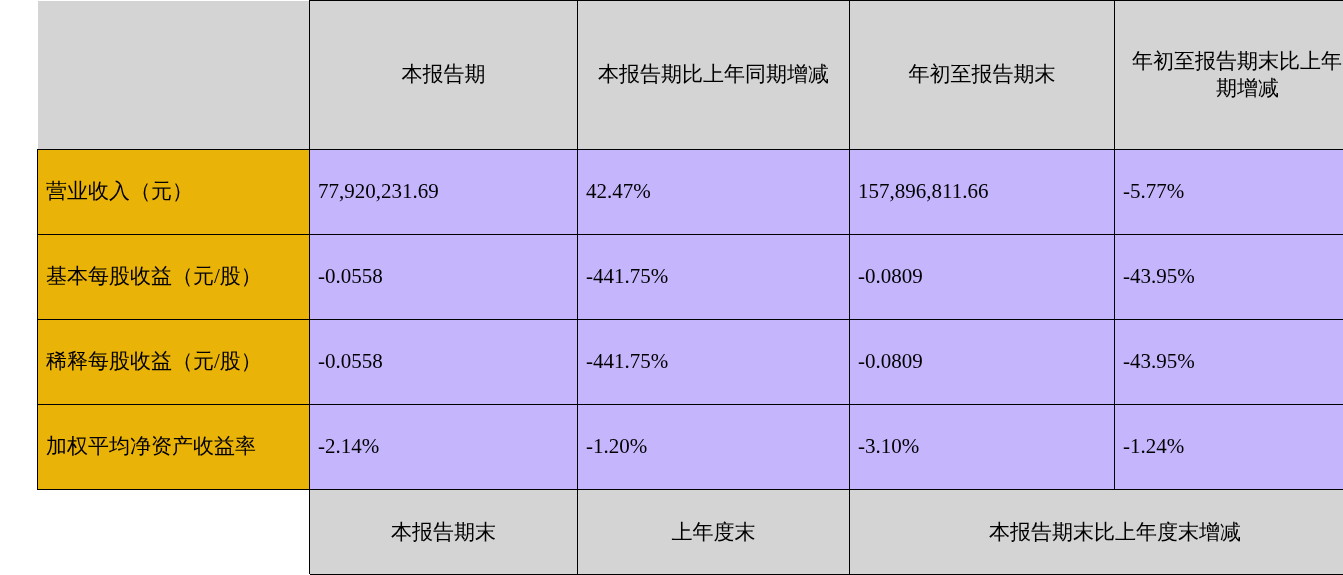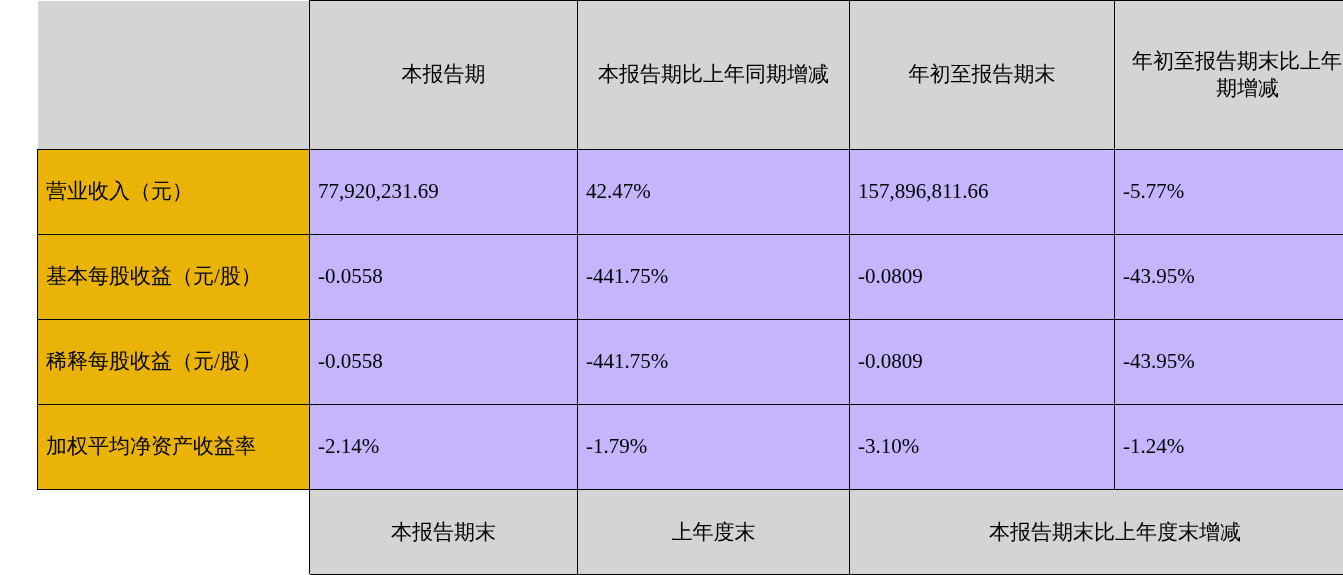--- a/index.html
+++ b/index.html
@@ -121,21 +121,21 @@
       <td class="rowlabel">稀释每股收益（元/股）</td>
       <td class="num">-0.0558</td>
       <td class="num">-441.75%</td>
       <td class="num">-0.0809</td>
       <td class="num">-43.95%</td>
     </tr>
 
     <tr>
       <td class="rowlabel">加权平均净资产收益率</td>
       <td class="num">-2.14%</td>
-      <td class="num">-1.79%</td>
+      <td class="num">-1.20%</td>
       <td class="num">-3.10%</td>
       <td class="num">-1.24%</td>
     </tr>
 
     <tr>
       <td class="blank-left"></td>
       <td class="footer-cell">本报告期末</td>
       <td class="footer-cell">上年度末</td>
       <td class="footer-cell" colspan="2">本报告期末比上年度末增减</td>
     </tr>

